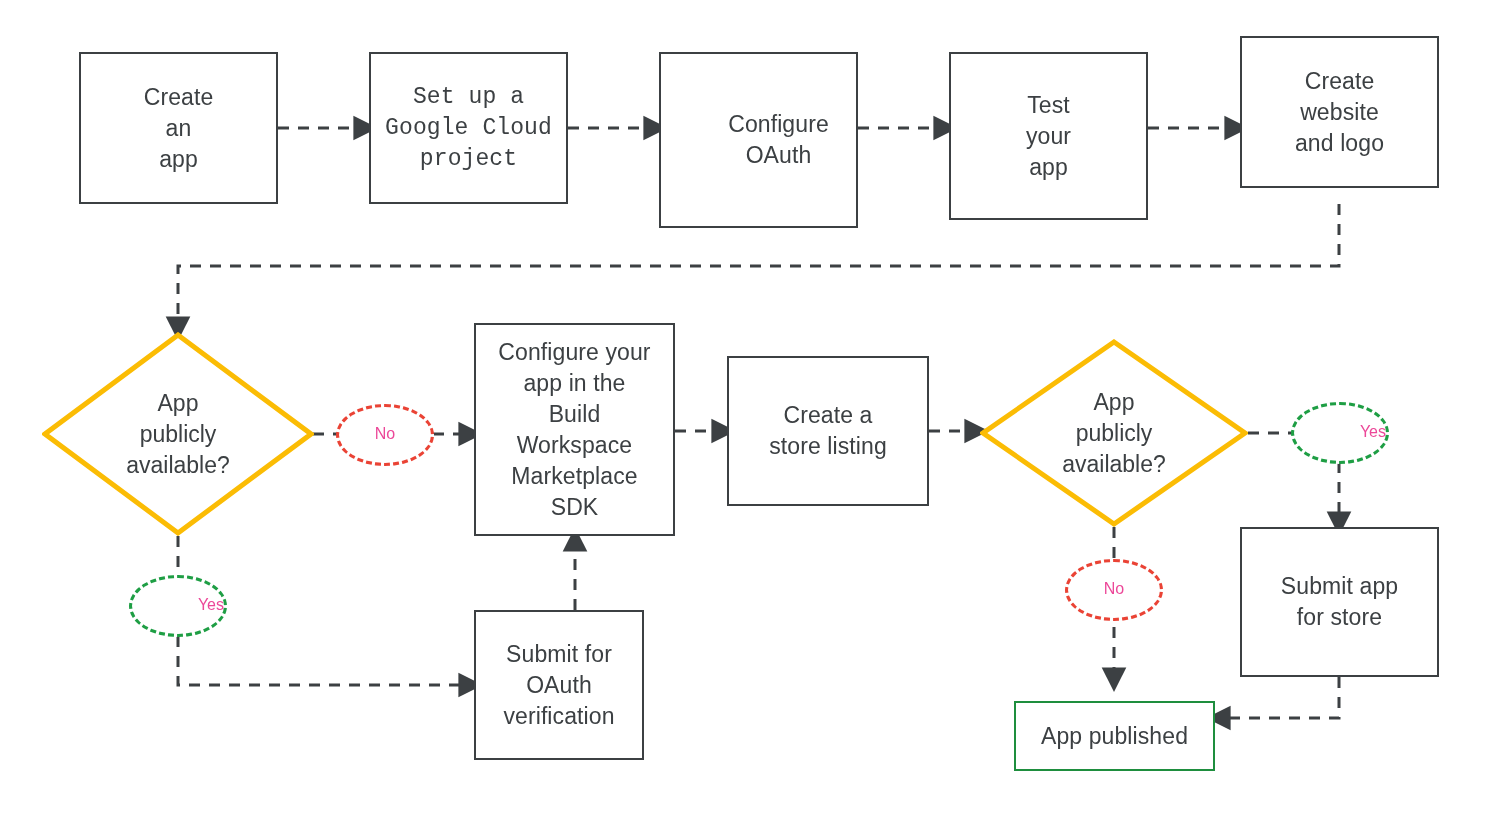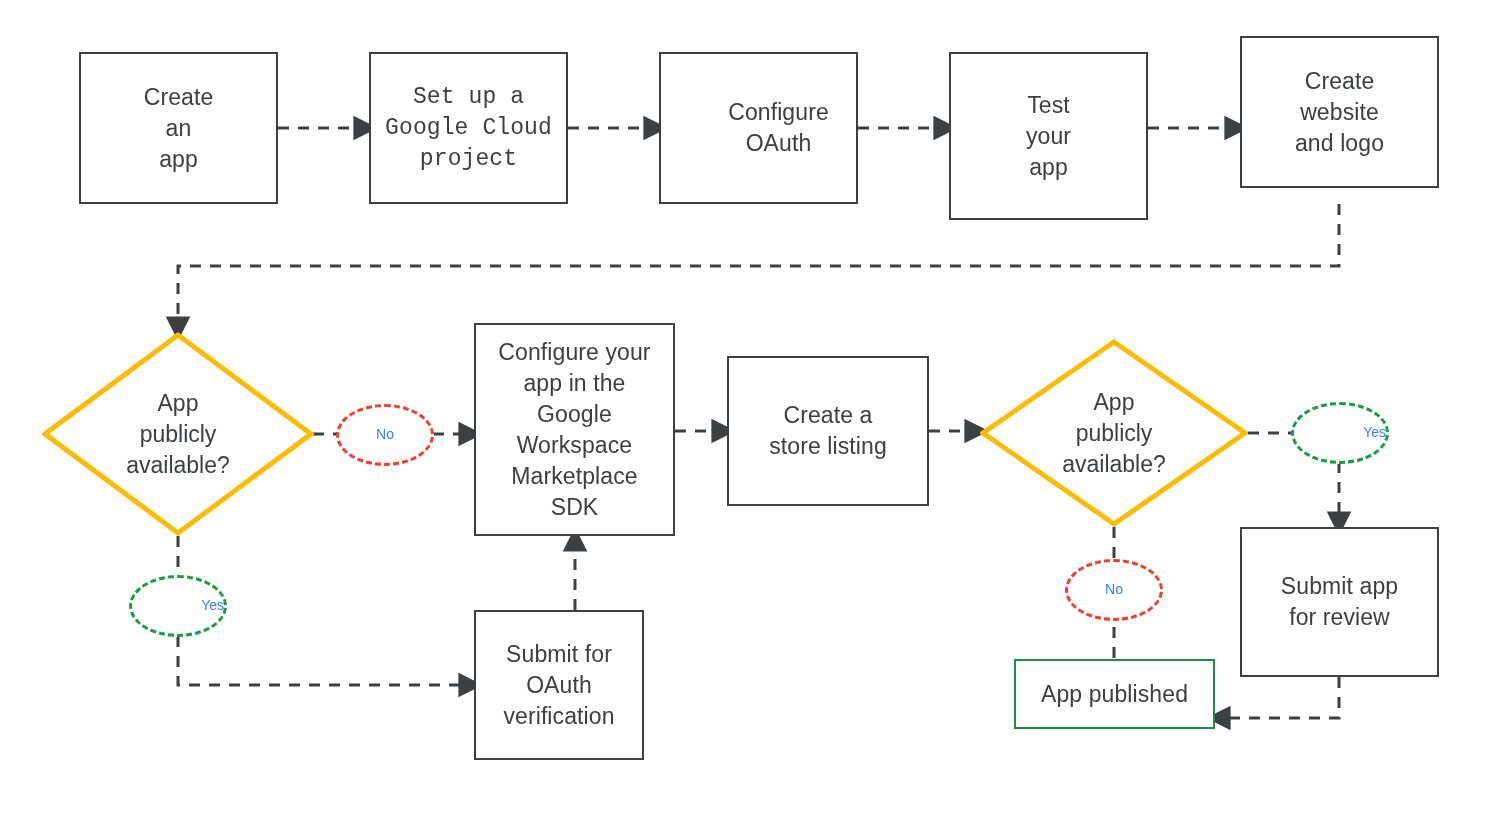--- a/index.html
+++ b/index.html
@@ -10,21 +10,21 @@
   .node{position:absolute;box-sizing:border-box;display:flex;align-items:center;justify-content:center;text-align:center;color:#3c4043;}
   .box{border:2px solid #3c4043;background:#ffffff;font-size:23px;line-height:31px;letter-spacing:.1px;}
   .box.terminal{border-color:#1e8e3e;}
   .box .lbl{padding:0 8px;white-space:pre-line;}
 
   .diamond{background:transparent;}
   .diamond .dshape{position:absolute;left:0;top:0;width:100%;height:100%;}
   .diamond .lbl{position:relative;z-index:2;font-size:23px;line-height:31px;white-space:pre-line;color:#3c4043;}
 
   .elabel{position:absolute;display:flex;align-items:center;justify-content:center;box-sizing:border-box;
-          font-size:14px;color:#3b82f6;background:#fff;border-radius:50%;border:3px dashed;}
+          font-size:16px;color:#ec4899;background:#fff;border-radius:50%;border:3px dashed;}
   .elabel.yes{border-color:#1e9e44;justify-content:flex-end;}
   .elabel.no{border-color:#ea4335;}
   .elabel span{position:relative;top:-1px;}
 </style>
 </head>
 <body>
 
 <div id="stage">
 
   <svg id="wires" viewBox="0 0 1494 814">
@@ -53,21 +53,21 @@
   <div class="node box" style="left:79px;top:52px;width:199px;height:152px;">
     <span class="lbl">Create
 an
 app</span>
   </div>
   <div class="node box" style="left:369px;top:52px;width:199px;height:152px;font-family:Liberation Mono, monospace;">
     <span class="lbl">Set up a
 Google Cloud
 project</span>
   </div>
-  <div class="node box" style="left:659px;top:52px;width:199px;height:152px;padding-left:40px;">
+  <div class="node box" style="left:659px;top:52px;width:199px;height:176px;padding-left:40px;">
     <span class="lbl">Configure
 OAuth</span>
   </div>
   <div class="node box" style="left:949px;top:52px;width:199px;height:168px;">
     <span class="lbl">Test
 your
 app</span>
   </div>
   <div class="node box" style="left:1240px;top:36px;width:199px;height:152px;">
     <span class="lbl">Create
@@ -80,21 +80,21 @@
       <polygon points="136,3 269,102 136,201 3,102" fill="#ffffff" stroke="#fbbc04" stroke-width="5" stroke-linejoin="miter"></polygon>
     </svg>
     <span class="lbl">App
 publicly
 available?</span>
   </div>
 
   <div class="node box" style="left:474px;top:323px;width:201px;height:213px;">
     <span class="lbl">Configure your
 app in the
-Google
+Build
 Workspace
 Marketplace
 SDK</span>
   </div>
 
   <div class="node box" style="left:727px;top:356px;width:202px;height:150px;">
     <span class="lbl">Create a
 store listing</span>
   </div>
 
@@ -102,30 +102,30 @@
     <svg class="dshape" viewBox="0 0 268 188" preserveAspectRatio="none">
       <polygon points="134,3 265,94 134,185 3,94" fill="#ffffff" stroke="#fbbc04" stroke-width="5" stroke-linejoin="miter"></polygon>
     </svg>
     <span class="lbl">App
 publicly
 available?</span>
   </div>
 
   <div class="node box" style="left:1240px;top:527px;width:199px;height:150px;">
     <span class="lbl">Submit app
-for review</span>
+for store</span>
   </div>
 
   <div class="node box" style="left:474px;top:610px;width:170px;height:150px;">
     <span class="lbl">Submit for
 OAuth
 verification</span>
   </div>
 
-  <div class="node box terminal" style="left:1014px;top:659px;width:201px;height:70px;">
+  <div class="node box terminal" style="left:1014px;top:701px;width:201px;height:70px;">
     <span class="lbl">App published</span>
   </div>
 
   <div class="elabel no" style="left:336px;top:404px;width:98px;height:62px;">
     <span>No</span>
   </div>
   <div class="elabel yes" style="left:129px;top:575px;width:98px;height:62px;">
     <span>Yes</span>
   </div>
   <div class="elabel yes" style="left:1291px;top:402px;width:98px;height:62px;">

